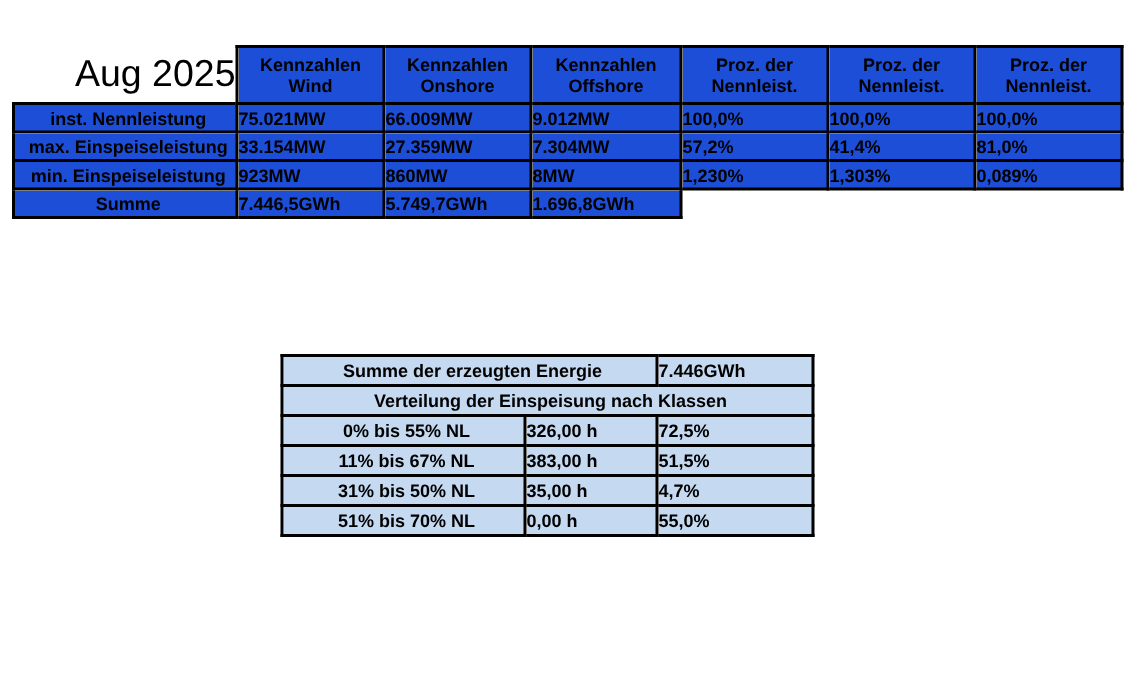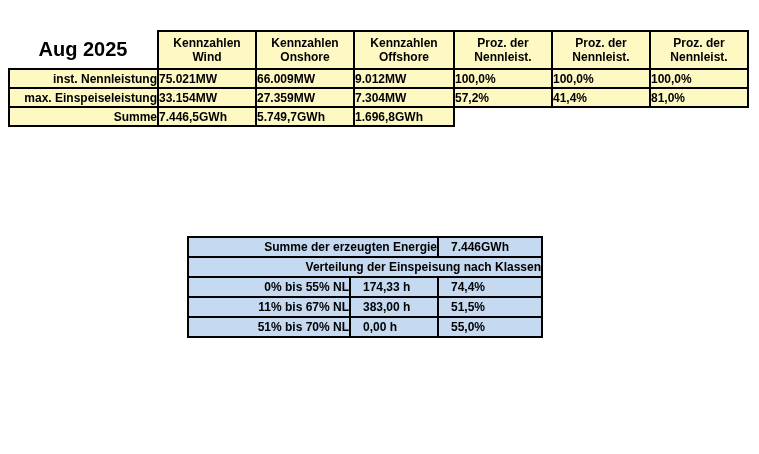--- a/index.html
+++ b/index.html
@@ -17,38 +17,38 @@
     font-size: 12px;
     font-weight: bold;
     vertical-align: middle;
     padding: 0;
     overflow: hidden;
     white-space: nowrap;
   }
 
   
   .kpi-table { position: absolute; left: 8px; top: 30px; }
-  .kpi-table td.fill { background: #fef9c3; border: 2px solid #000000; }
+  .kpi-table td.fill { background: #1d4ed8; border: 2px solid #000000; }
   .kpi-table tr.hdr { height: 38px; }
   .kpi-table tr.datarow { height: 19px; }
 
   .title-cell {
     border: none; background: #ffffff;
-    font-size: 20px; font-weight: bold;
-    text-align: center;
+    font-size: 25px; font-weight: normal;
+    text-align: right;
   }
   .hdr-cell { text-align: center; line-height: 14px; }
   .empty-cell { border: none; background: #ffffff; }
 
-  .lbl { text-align: right; padding-left: 4px; margin-top: 16px; }
+  .lbl { text-align: center; padding-left: 4px; margin-top: 16px; }
   .num { padding-right: 4px; }
 
   
   .dist-table { position: absolute; left: 187px; top: 236px; }
-  .dist-table td.fill { background: #C5D9F1; border: 2px solid #000000; padding-left: 12px; }
+  .dist-table td.fill { background: #C5D9F1; border: 2px solid #000000; }
   .dist-table tr { height: 20px; }
 </style>
 </head>
 <body>
 
 <div class="canvas">
 
   <table class="kpi-table">
     <colgroup>
       <col style="width:149px">
@@ -100,20 +100,29 @@
     <tr class="datarow">
       <td class="fill lbl">max. Einspeiseleistung</td>
       <td class="fill num">33.154MW</td>
       <td class="fill num">27.359MW</td>
       <td class="fill num">7.304MW</td>
       <td class="fill num">57,2%</td>
       <td class="fill num">41,4%</td>
       <td class="fill num">81,0%</td>
     </tr>
     <tr class="datarow">
+      <td class="fill lbl">min. Einspeiseleistung</td>
+      <td class="fill num">923MW</td>
+      <td class="fill num">860MW</td>
+      <td class="fill num">8MW</td>
+      <td class="fill num">1,230%</td>
+      <td class="fill num">1,303%</td>
+      <td class="fill num">0,089%</td>
+    </tr>
+    <tr class="datarow">
       <td class="fill lbl">Summe</td>
       <td class="fill num">7.446,5GWh</td>
       <td class="fill num">5.749,7GWh</td>
       <td class="fill num">1.696,8GWh</td>
       <td class="empty-cell"></td>
       <td class="empty-cell"></td>
       <td class="empty-cell"></td>
     </tr>
   </tbody>
     </table>
@@ -127,27 +136,32 @@
     <tbody>
         <tr>
       <td class="fill lbl" colspan="2">Summe der erzeugten Energie</td>
       <td class="fill num">7.446GWh</td>
     </tr>
     <tr>
       <td class="fill lbl" colspan="3">Verteilung der Einspeisung nach Klassen</td>
     </tr>
     <tr>
       <td class="fill lbl">0% bis 55% NL</td>
-      <td class="fill num">174,33 h</td>
-      <td class="fill num">74,4%</td>
+      <td class="fill num">326,00 h</td>
+      <td class="fill num">72,5%</td>
     </tr>
     <tr>
       <td class="fill lbl">11% bis 67% NL</td>
       <td class="fill num">383,00 h</td>
       <td class="fill num">51,5%</td>
+    </tr>
+    <tr>
+      <td class="fill lbl">31% bis 50% NL</td>
+      <td class="fill num">35,00 h</td>
+      <td class="fill num">4,7%</td>
     </tr>
     <tr>
       <td class="fill lbl">51% bis 70% NL</td>
       <td class="fill num">0,00 h</td>
       <td class="fill num">55,0%</td>
     </tr>
   </tbody>
     </table>
 
 </div>

